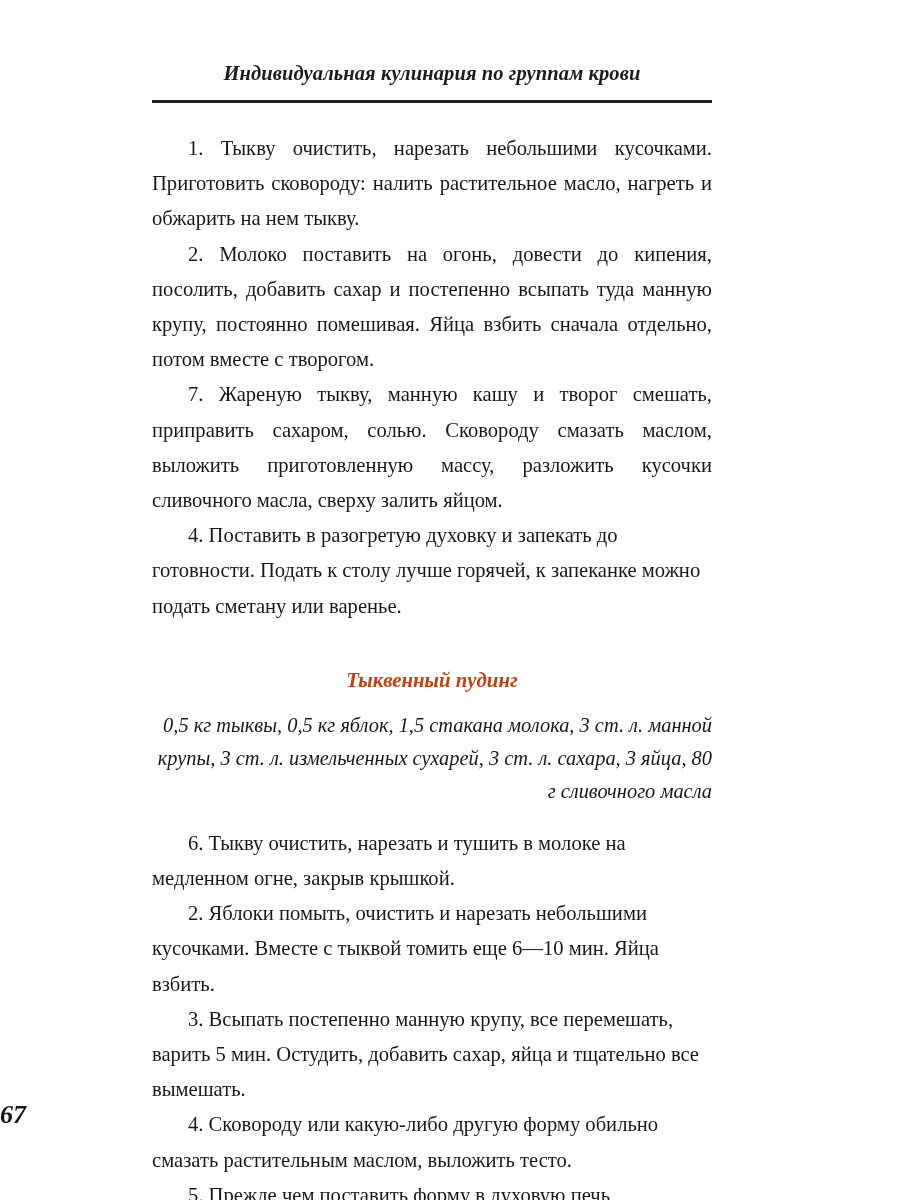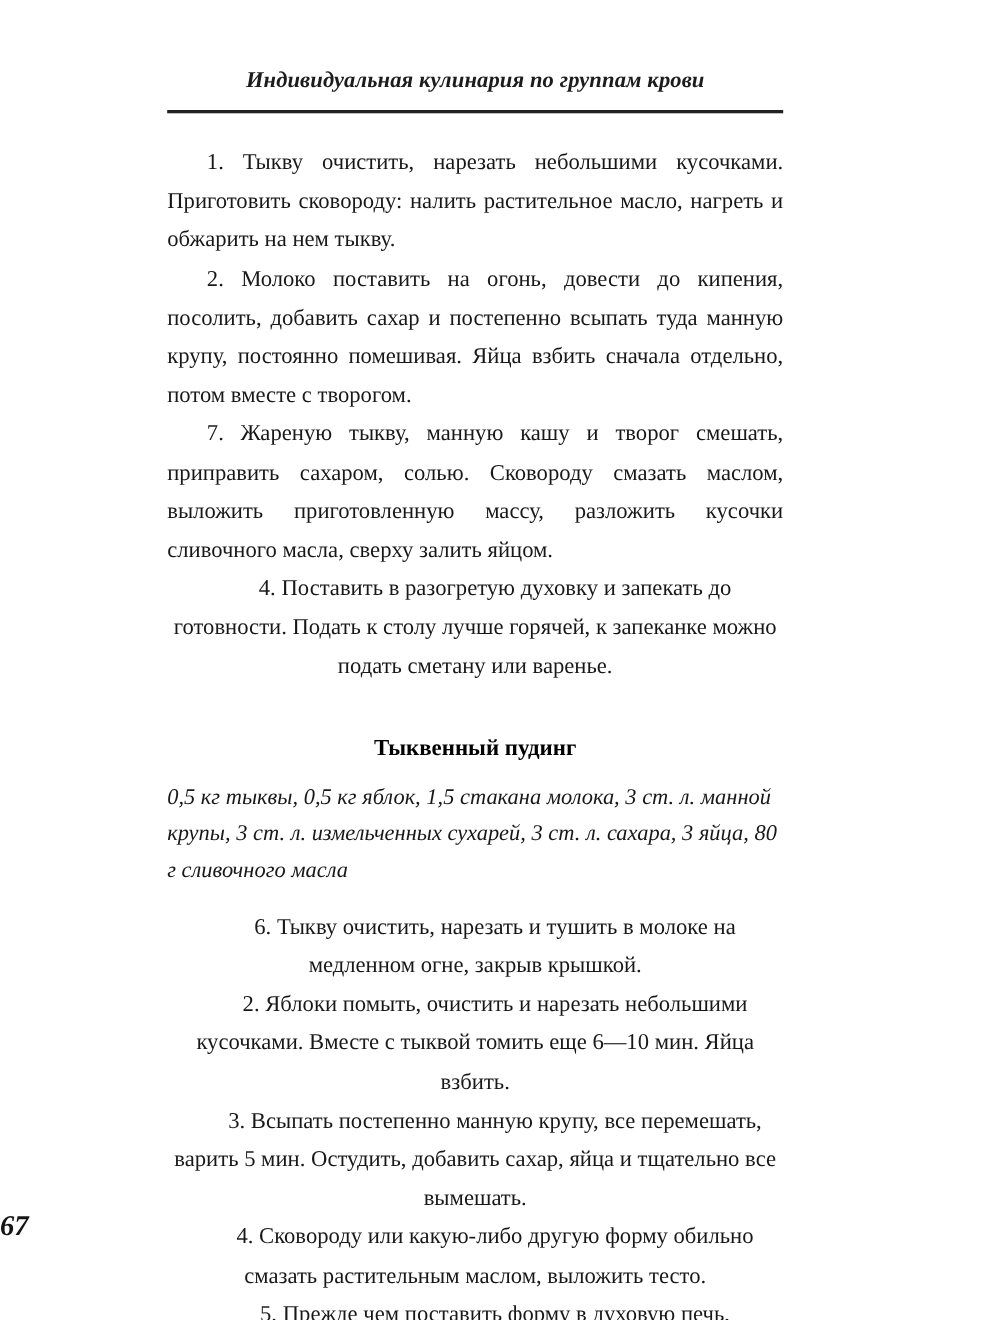--- a/index.html
+++ b/index.html
@@ -62,41 +62,42 @@
     margin: 0;
     font-size: 20.6px;
     line-height: 35.2px;
     text-align: justify;
     text-justify: inter-word;
     text-indent: 36px;
     hyphens: manual;
     color: #181818;
   }
   p.para.last-of-block {
-    text-align: center;
+    text-align: left;
   }
 
   
   .recipe-title {
     margin: 0;
     padding-top: 41px;
     text-align: center;
     font-size: 20.8px;
     font-weight: bold;
     line-height: 30px;
-    color: #000000;
+    color: #c2410c;
+    font-style: italic;
   }
 
   .ingredients {
     margin: 0;
     padding-top: 14px;
     font-style: italic;
     font-size: 20.4px;
     line-height: 33px;
-    text-align: left;
+    text-align: right;
     color: #181818;
   }
 
   .steps {
     padding-top: 18px;
   }
 
   
   .folio {
     position: absolute;

